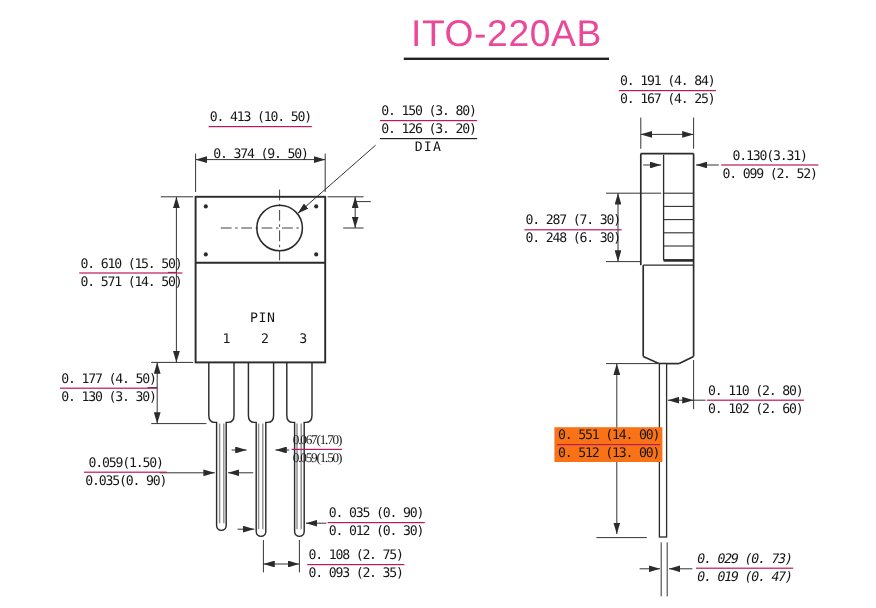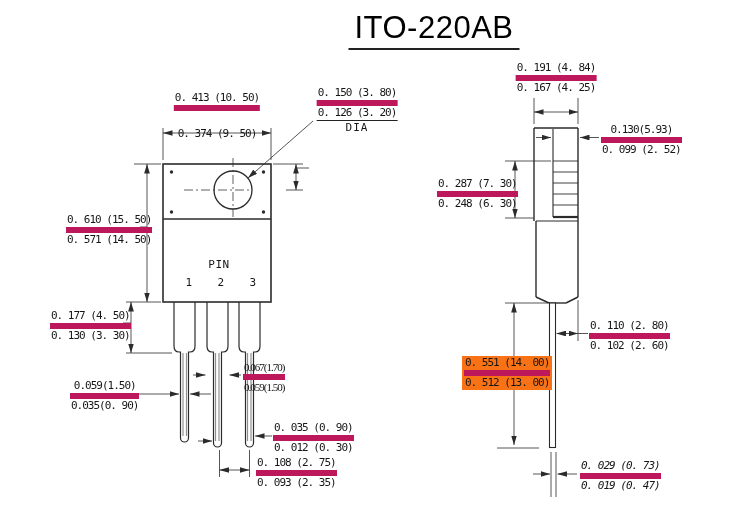--- a/index.html
+++ b/index.html
@@ -1,31 +1,31 @@
 <!DOCTYPE html>
 <html><head>
 <meta charset="utf-8">
 <style>
   html,body{margin:0;padding:0;background:#fff;}
   #canvas{
     position:relative;width:730px;height:507px;background:#ffffff;
     font-family:"DejaVu Sans Mono",monospace;overflow:hidden;
   }
   #title{
-    position:absolute;left:434px;top:10px;transform:translateX(-50%);
-    font-family:"Liberation Sans",sans-serif;font-size:31px;color:#000000;
+    position:absolute;left:422px;top:10px;transform:translateX(-50%);
+    font-family:"Liberation Sans",sans-serif;font-size:31px;color:#ec4899;
     letter-spacing:.5px;border-bottom:2px solid #222;padding:0 6px 2px 6px;
     white-space:nowrap;
   }
   .dim{
     position:absolute;display:inline-flex;flex-direction:column;
     font-size:11px;line-height:14px;letter-spacing:-1px;color:#161616;
     white-space:nowrap;width:max-content;
   }
-  .dim .v1{display:block;border-bottom:6px solid #be185d;text-align:center;padding:0 1px;}
+  .dim .v1{display:block;border-bottom:1px solid #be185d;text-align:center;padding:0 1px;}
   .dim .v2{display:block;text-align:center;padding:0 1px;}
   .dim .v2u{border-bottom:1px solid #222;}
   .dim .v3{display:block;text-align:center;letter-spacing:1px;}
   .ctr{transform:translateX(-50%);}
   .wbg{background:#f97316;padding:0 2px;}
   .pintxt{position:absolute;font-size:11px;color:#161616;transform:translateX(-50%);letter-spacing:.5px;}
   svg{position:absolute;left:0;top:0;}
 </style>
 </head>
 <body>
@@ -194,21 +194,21 @@
   <div class="dim" style="left:256px;top:456px;">
     <span class="v1">0. 108 (2. 75)</span>
     <span class="v2">0. 093 (2. 35)</span>
   </div>
 
   <div class="dim ctr" style="left:556px;top:61px;">
     <span class="v1">0. 191 (4. 84)</span>
     <span class="v2">0. 167 (4. 25)</span>
   </div>
   <div class="dim" style="left:601px;top:123px;">
-    <span class="v1">0.130(5.93)</span>
+    <span class="v1">0.130(3.31)</span>
     <span class="v2">0. 099 (2. 52)</span>
   </div>
   <div class="dim" style="left:437px;top:177px;">
     <span class="v1">0. 287 (7. 30)</span>
     <span class="v2">0. 248 (6. 30)</span>
   </div>
   <div class="dim" style="left:589px;top:319px;">
     <span class="v1">0. 110 (2. 80)</span>
     <span class="v2">0. 102 (2. 60)</span>
   </div>

